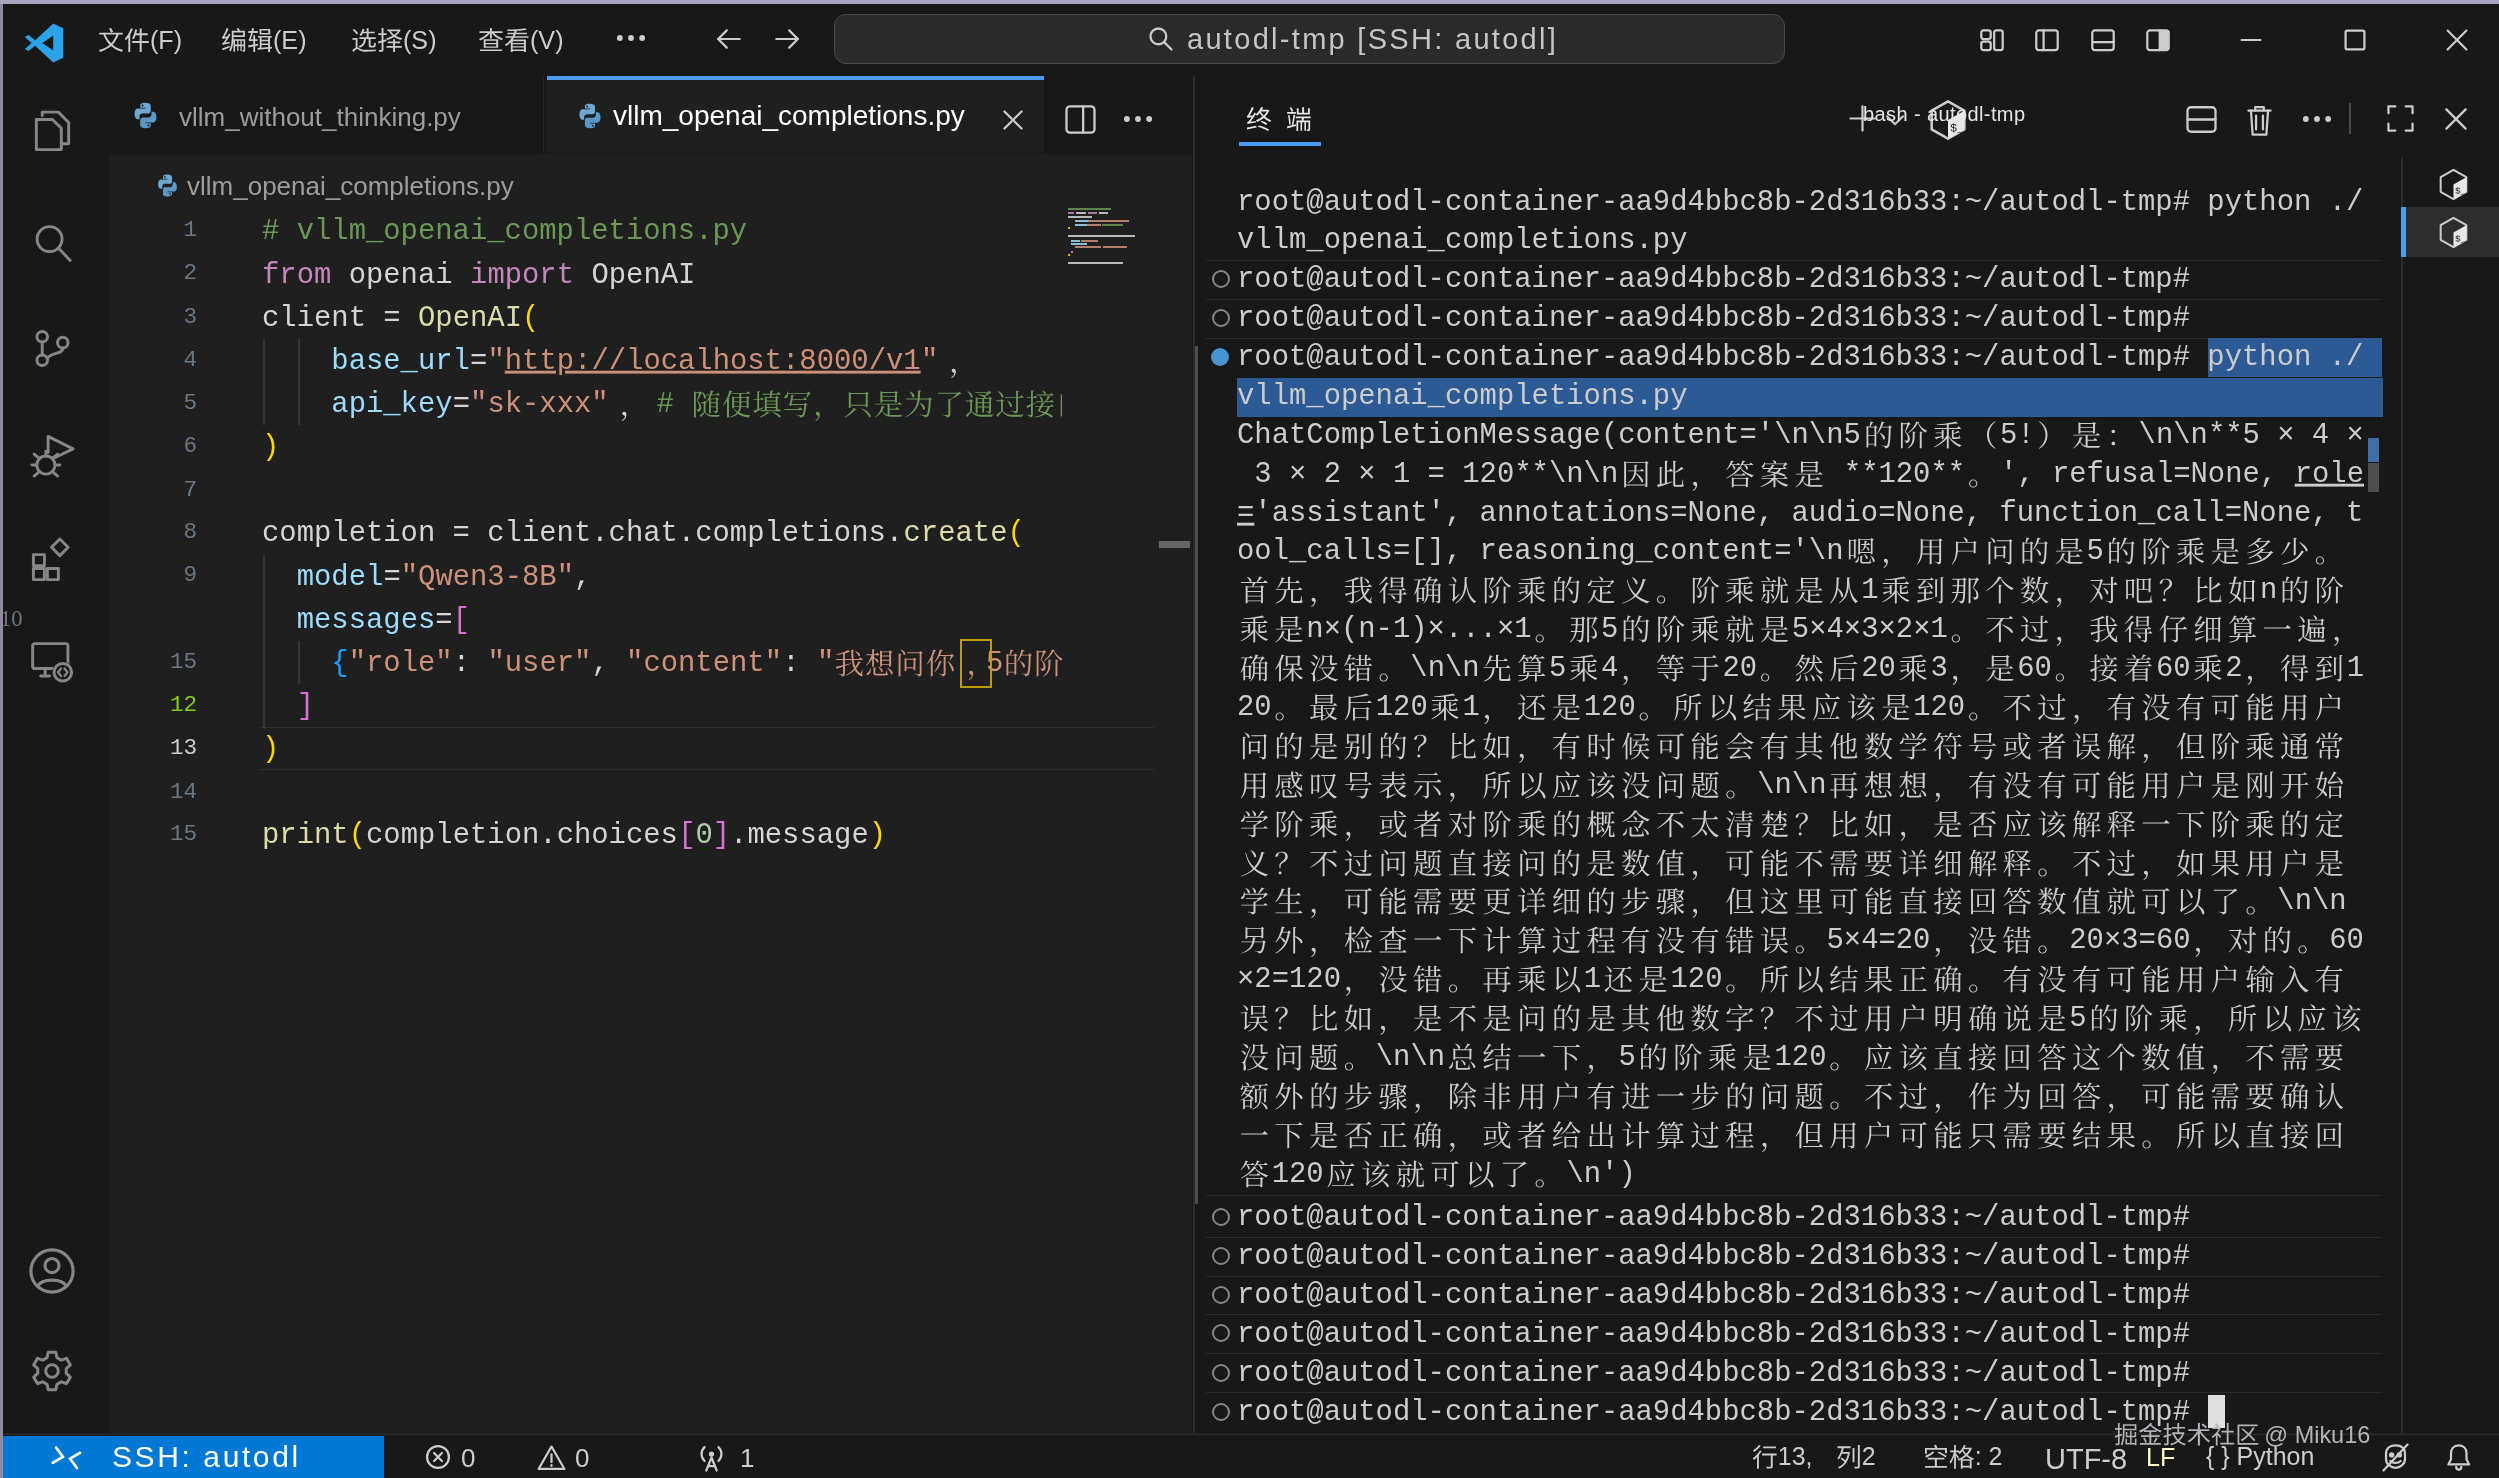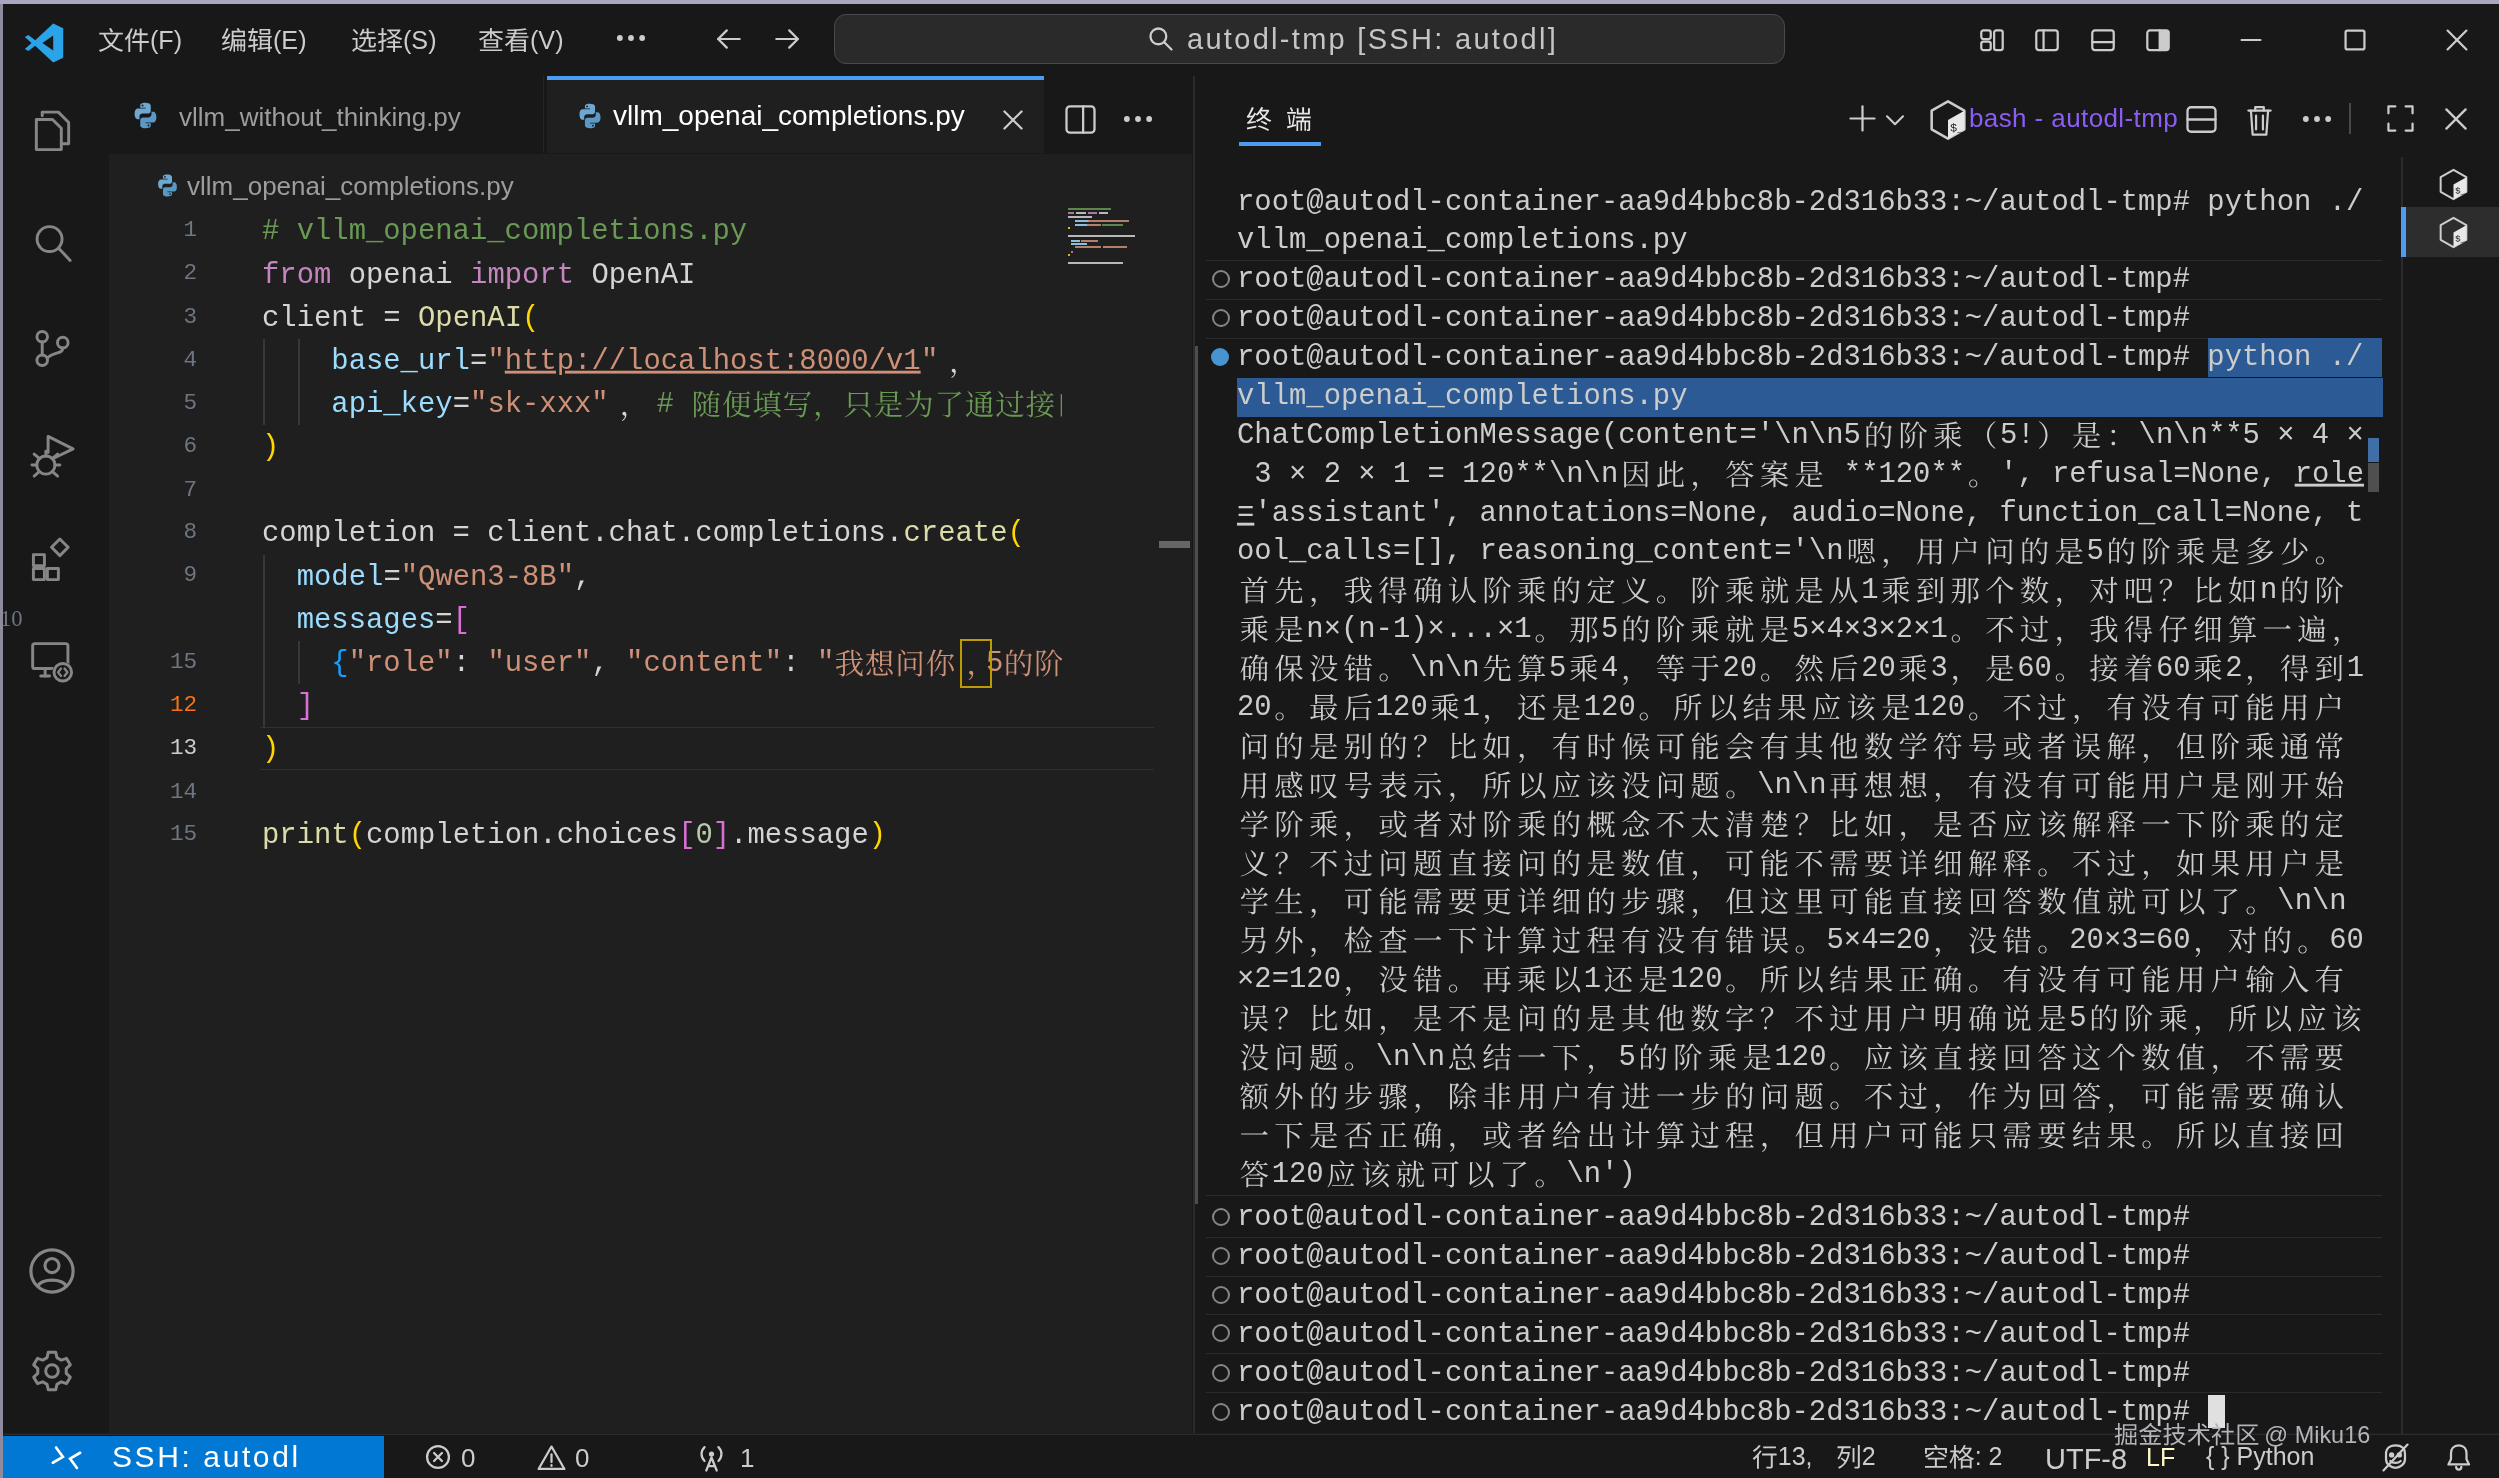--- a/index.html
+++ b/index.html
@@ -204,21 +204,21 @@
 <div class="a" style="left:0px;top:260px;width:197px;text-align:right;color:#6e7681;font-size:22.6px;font-family:'Liberation Mono',monospace">2</div>
 <div class="a" style="left:0px;top:304px;width:197px;text-align:right;color:#6e7681;font-size:22.6px;font-family:'Liberation Mono',monospace">3</div>
 <div class="a" style="left:0px;top:347px;width:197px;text-align:right;color:#6e7681;font-size:22.6px;font-family:'Liberation Mono',monospace">4</div>
 <div class="a" style="left:0px;top:390px;width:197px;text-align:right;color:#6e7681;font-size:22.6px;font-family:'Liberation Mono',monospace">5</div>
 <div class="a" style="left:0px;top:433px;width:197px;text-align:right;color:#6e7681;font-size:22.6px;font-family:'Liberation Mono',monospace">6</div>
 <div class="a" style="left:0px;top:477px;width:197px;text-align:right;color:#6e7681;font-size:22.6px;font-family:'Liberation Mono',monospace">7</div>
 <div class="a" style="left:0px;top:519px;width:197px;text-align:right;color:#6e7681;font-size:22.6px;font-family:'Liberation Mono',monospace">8</div>
 <div class="a" style="left:0px;top:562px;width:197px;text-align:right;color:#6e7681;font-size:22.6px;font-family:'Liberation Mono',monospace">9</div>
 <div class="a" style="left:0px;top:606px;width:197px;color:#6e7681;font-size:22.6px;font-family:Liberation Serif, serif">10</div>
 <div class="a" style="left:0px;top:649px;width:197px;text-align:right;color:#6e7681;font-size:22.6px;font-family:'Liberation Mono',monospace">15</div>
-<div class="a" style="left:0px;top:692px;width:197px;text-align:right;color:#f97316;font-size:22.6px;font-family:'Liberation Mono',monospace">12</div>
+<div class="a" style="left:0px;top:692px;width:197px;text-align:right;color:#84cc16;font-size:22.6px;font-family:'Liberation Mono',monospace">12</div>
 <div class="a" style="left:0px;top:735px;width:197px;text-align:right;color:#cccccc;font-size:22.6px;font-family:'Liberation Mono',monospace">13</div>
 <div class="a" style="left:0px;top:779px;width:197px;text-align:right;color:#6e7681;font-size:22.6px;font-family:'Liberation Mono',monospace">14</div>
 <div class="a" style="left:0px;top:821px;width:197px;text-align:right;color:#6e7681;font-size:22.6px;font-family:'Liberation Mono',monospace">15</div>
 <svg class="mono" style="position:absolute;left:262px;top:210px;" width="800" height="42" overflow="hidden" viewBox="0 0 922 48">
     <text x="0.0" y="32.9" fill="#6A9955" font-size="33.3px" xml:space="preserve"># vllm_openai_completions.py</text>
   </svg>
 <svg class="mono" style="position:absolute;left:262px;top:254px;" width="800" height="42" overflow="hidden" viewBox="0 0 922 48">
     <text x="0.0" y="32.9" fill="#C586C0" font-size="33.3px" xml:space="preserve">from</text>
     <text x="79.9" y="32.9" fill="#D4D4D4" font-size="33.3px" xml:space="preserve"> openai </text>
     <text x="239.8" y="32.9" fill="#C586C0" font-size="33.3px" xml:space="preserve">import</text>
@@ -354,21 +354,21 @@
     </g>
   </svg>
 <svg class="a" style="left:1883px;top:112px" width="24" height="16.5" viewBox="0 0 30 20">
 <path class="ic" stroke-width="2.6" d="M5 5 L15 15 L25 5"></path>
   </svg>
 <svg class="a" style="left:1927px;top:99px" width="42" height="42" viewBox="0 0 36 36">
     <path fill="none" stroke="#cccccc" stroke-width="2.2" stroke-linejoin="round" d="M18 2 L32 10 V26 L18 34 L4 26 V10 Z"></path>
     <path fill="#e8e8e8" d="M18 18 L32 10 V26 L18 34 Z"></path>
     <text x="20" y="28" font-size="10" font-family="Liberation Mono" fill="#181818" transform="rotate(-2 20 28)">$_</text>
   </svg>
-<div class="a" style="left:1969px;top:103px;color:#8b5cf6;font-size:26px;letter-spacing:0.4px">bash - autodl-tmp</div>
+<div class="a" style="left:1863px;top:103px;color:#e5e5e5;font-size:20px;letter-spacing:0.4px">bash - autodl-tmp</div>
 <svg class="a" style="left:2184px;top:102px" width="35" height="35" viewBox="0 0 40 40">
 <g class="ic" stroke-width="2.6">
       <rect x="4" y="6" width="32" height="28" rx="4"></rect>
       <path d="M4 20 H36"></path>
     </g>
   </svg>
 <svg class="a" style="left:2243px;top:102px" width="33" height="36" viewBox="0 0 38 42">
 <g class="ic" stroke-width="2.4">
       <path d="M6 10 H32"></path>
       <path d="M14 10 V6 H24 V10"></path>

